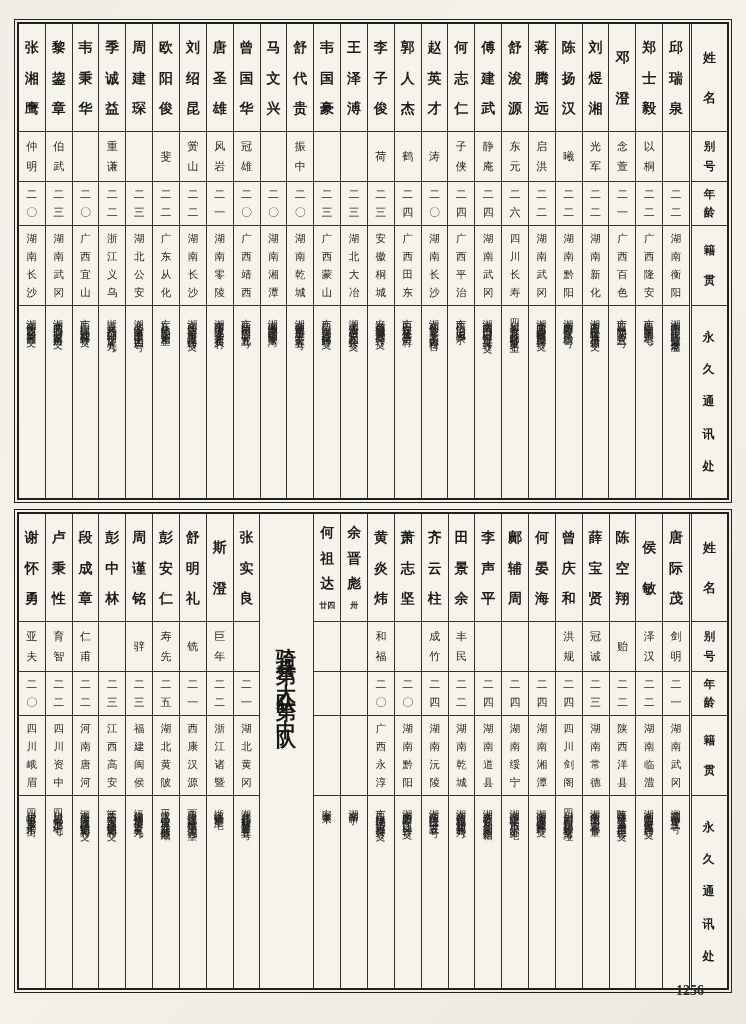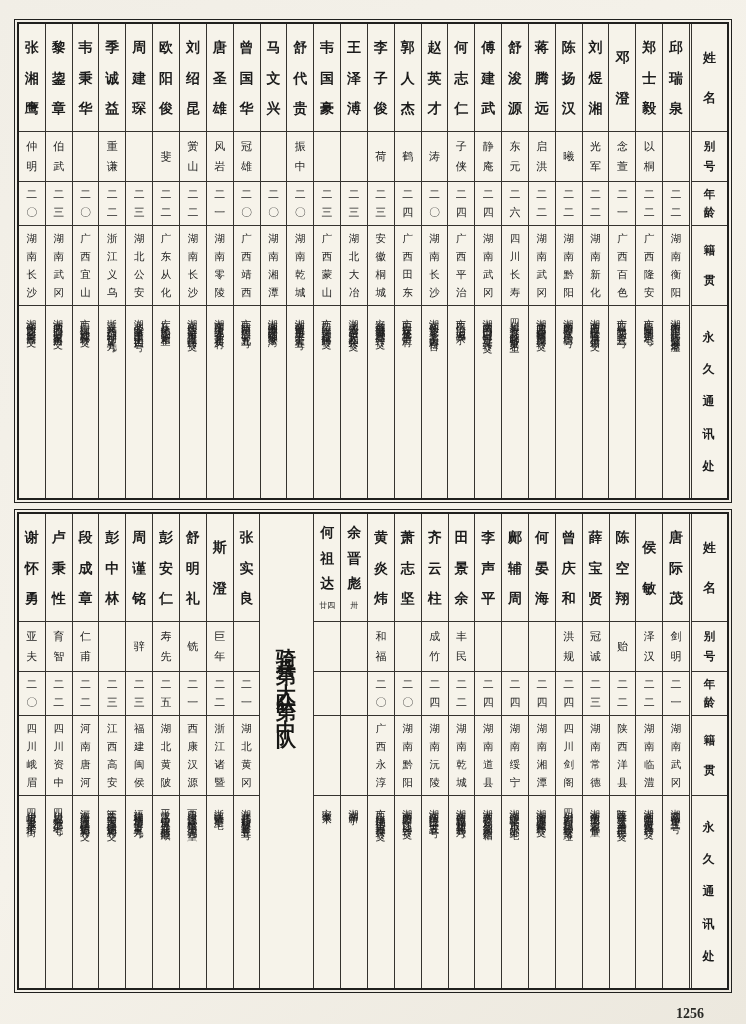--- a/index.html
+++ b/index.html
@@ -71,24 +71,24 @@
     line-height: 13px;
     letter-spacing: 2px;
     padding: 5px 7px 2px 0;
   }
   .hdr { font-weight: 700; }
   .hdr.r-address { display: flex; flex-direction: column; align-items: center;
                    justify-content: space-evenly; writing-mode: horizontal-tb;
                    font-size: 12px; padding: 6px 0; }
   .hdr.r-name { font-size: 13px; }
   .hdr.r-alias, .hdr.r-age, .hdr.r-native { font-size: 11.5px; }
-  .note { font-size: 8px; font-weight: 400; letter-spacing: 0; }
+  .note { font-size: 8px; font-weight: 700; letter-spacing: 0; }
   .page-number {
     position: absolute;
-    right: 42px; bottom: 2px;
+    right: 42px; bottom: 25px;
     font-family: "Liberation Serif", serif;
     font-size: 14px; font-weight: 700;
     color: #2a2a26;
   }
 </style>
 </head>
 <body>
 
 <div class="page">
   <div class="rtable" id="top-table">

